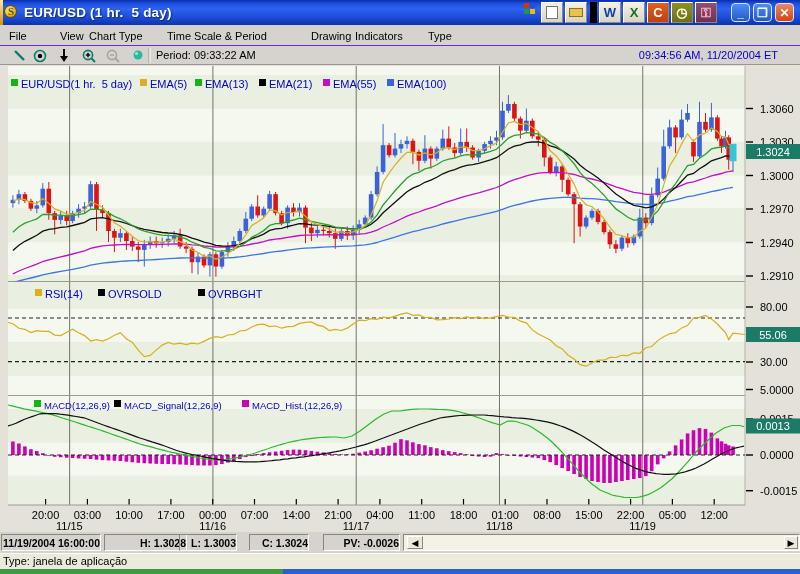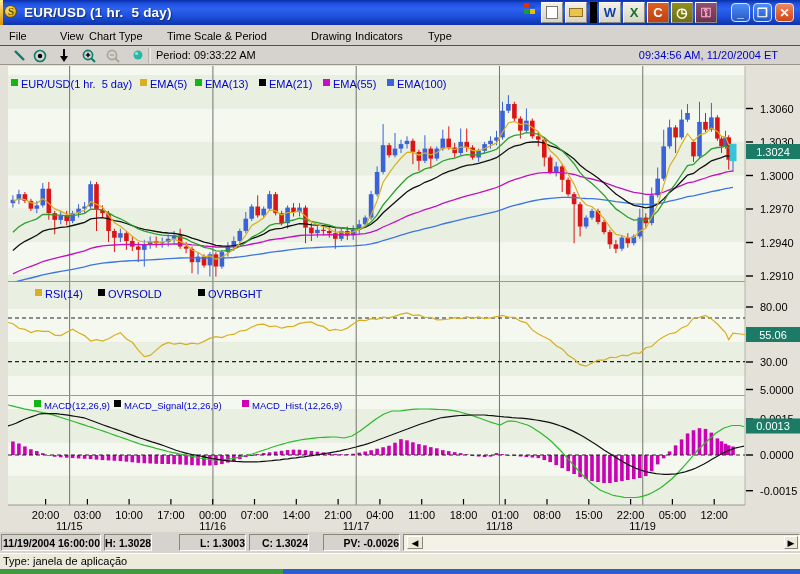--- a/index.html
+++ b/index.html
@@ -593,22 +593,22 @@
     <text x="208" y="298" class="b">OVRBGHT</text>
     <rect x="34" y="400" width="7" height="7" fill="#16b516"></rect>
     <text x="44" y="409" class="b s">MACD(12,26,9)</text>
     <rect x="114" y="400" width="7" height="7" fill="#000"></rect>
     <text x="124" y="409" class="b s">MACD_Signal(12,26,9)</text>
     <rect x="242" y="400" width="7" height="7" fill="#cc00b4"></rect>
     <text x="252" y="409" class="b s">MACD_Hist.(12,26,9)</text>
   </svg>
 <div id="statusbar">
  <div class="sb" style="left:1px;width:100px">11/19/2004 16:00:00</div>
- <div class="sb" style="left:104px;width:48px">H: 1.3028</div>
- <div class="sb" style="left:179px;width:67px">L: 1.3003</div>
+ <div class="sb" style="left:104px;width:83px">H: 1.3028</div>
+ <div class="sb" style="left:179px;width:58px">L: 1.3003</div>
  <div class="sb" style="left:249px;width:60px">C: 1.3024</div>
  <div class="sb" style="left:323px;width:77px">PV: -0.0026</div>
  <div style="position:absolute;left:403px;top:2px;width:397px;height:17px;background:#f4f2e6;border:1px solid;border-color:#8a8678 #fff #fff #8a8678">
   <div style="position:absolute;left:3px;top:1px;width:16px;height:13px;background:#ece9d8;border:1px solid;border-color:#fff #8a8678 #8a8678 #fff;font-size:9px;text-align:center;line-height:13px">◀</div>
   <div style="position:absolute;right:1px;top:1px;width:14px;height:13px;background:#ece9d8;border:1px solid;border-color:#fff #8a8678 #8a8678 #fff;font-size:9px;text-align:center;line-height:13px">▶</div>
  </div>
 </div>
 <div id="aviso">Type: janela de aplicação</div>
 <div id="taskbar"></div>
 </body></html>

